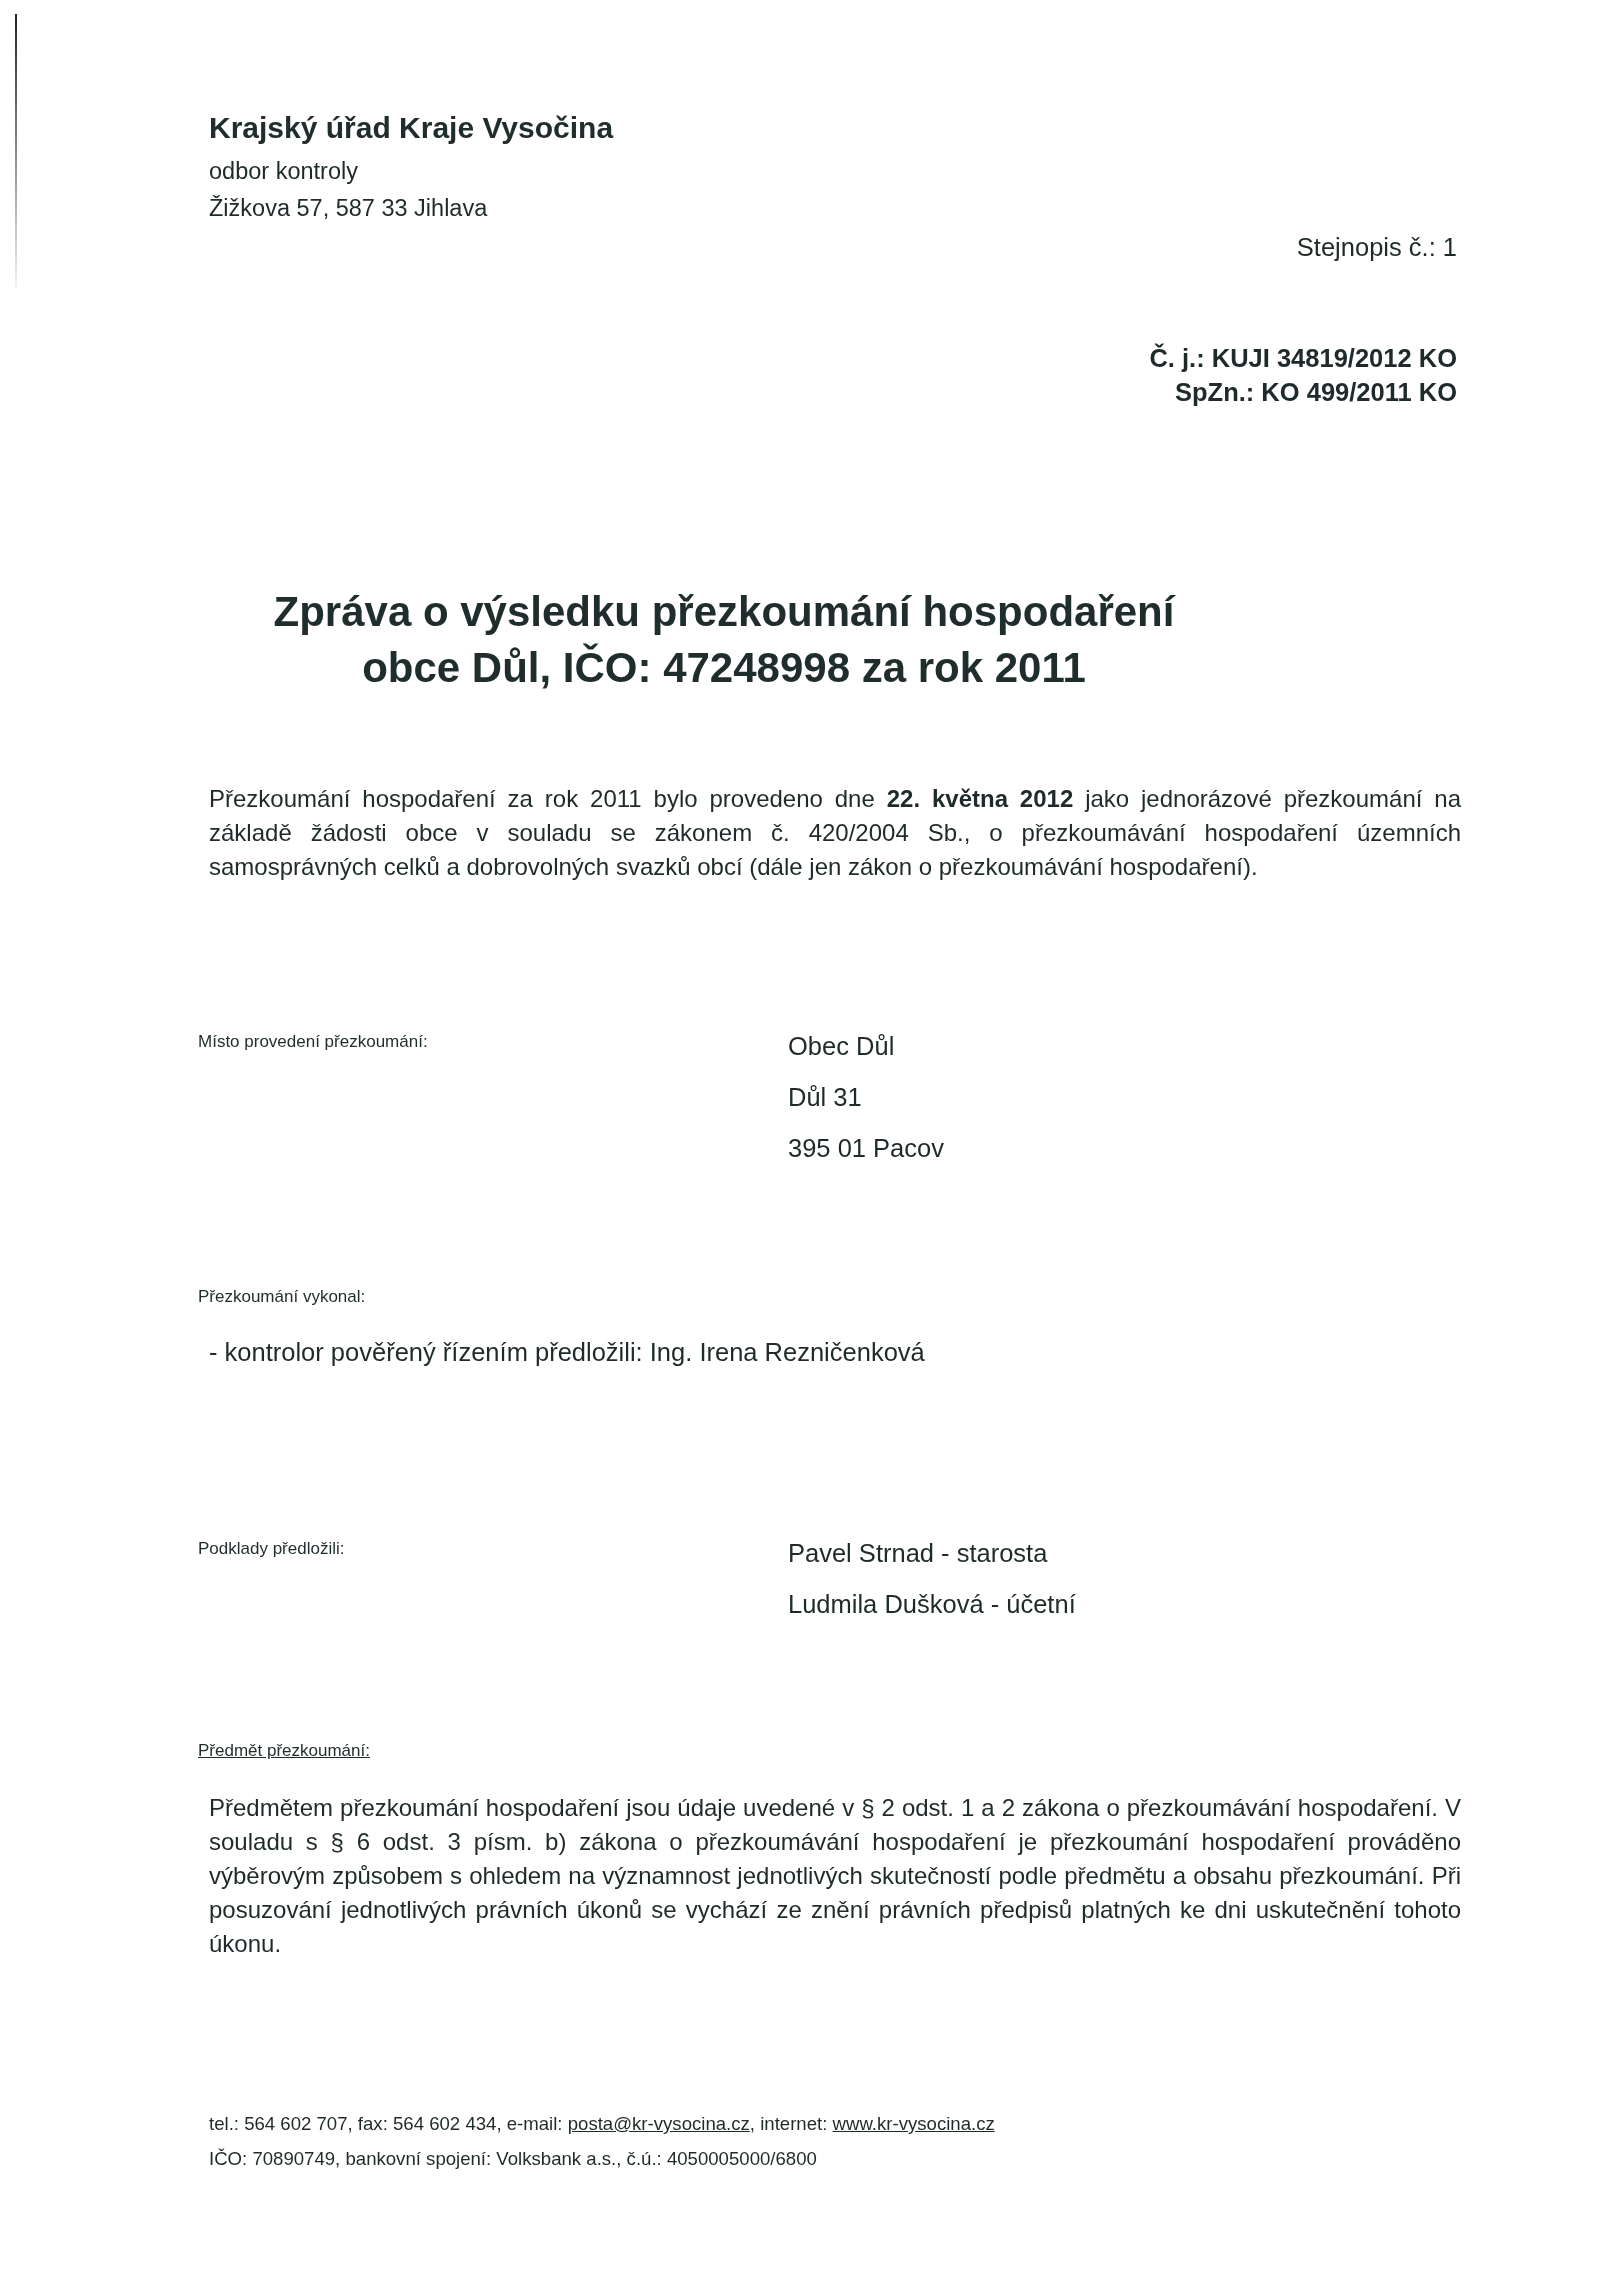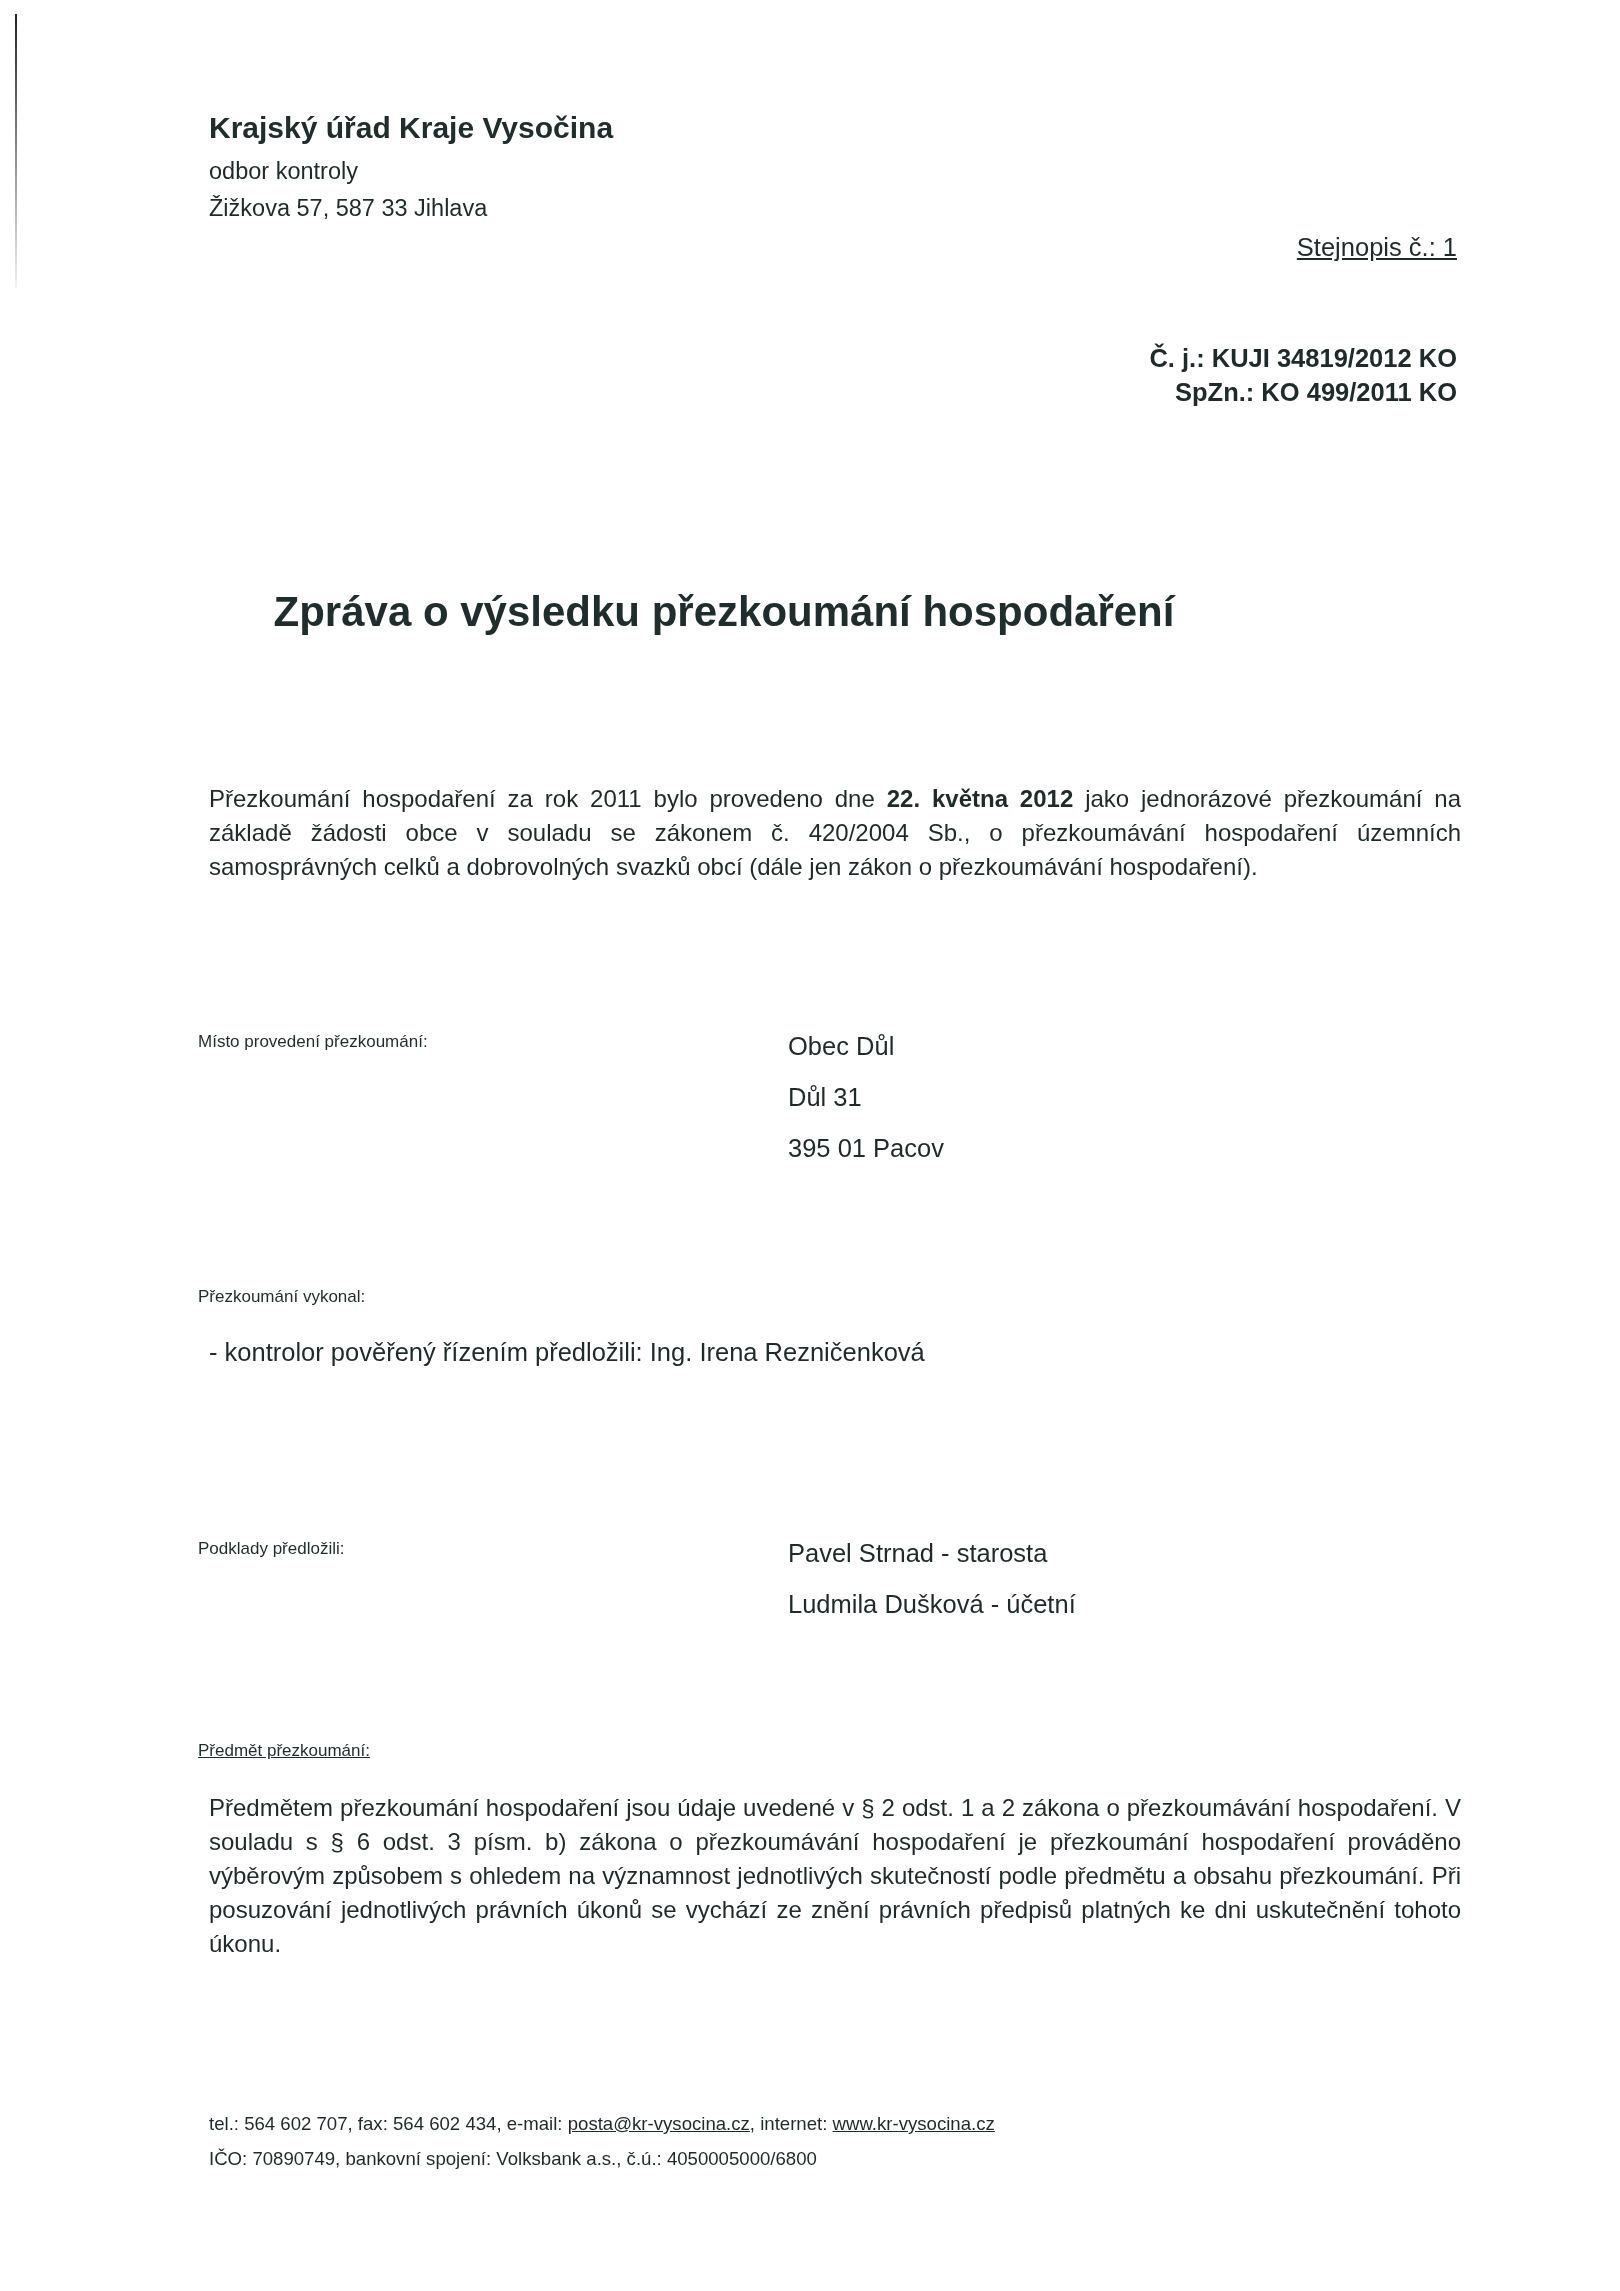--- a/index.html
+++ b/index.html
@@ -4,21 +4,21 @@
 <style>
   html, body { margin: 0; padding: 0; background: #ffffff; }
   body { width: 1620px; height: 2292px; position: relative; overflow: hidden;
          font-family: "Liberation Sans", sans-serif; color: #1f2a2a; }
   .scanline { position: absolute; left: 14.7px; top: 13.7px; width: 2px; height: 274px;
               background: linear-gradient(#222, rgba(0,0,0,0.05)); }
   .abs { position: absolute; }
   .org-name { left: 209px; top: 111px; font-size: 30px; font-weight: bold; color: #1f2d2d; }
   .dept { left: 209px; top: 158px; font-size: 23.5px; }
   .addr { left: 209px; top: 195px; font-size: 23.5px; }
-  .copy { right: 163px; top: 233px; font-size: 25.5px; text-align: right; text-decoration: underline; }
+  .copy { right: 163px; top: 233px; font-size: 25.5px; text-align: right; }
   .refs { right: 163px; top: 341px; font-size: 25.5px; text-align: right; line-height: 34px; font-weight: bold; }
   .title { left: 0; width: 1448px; top: 584px; text-align: center; font-size: 42px;
            font-weight: bold; line-height: 56px; color: #1f2d2d; }
   .para { left: 209px; width: 1252px; font-size: 24px; line-height: 34px;
           text-align: justify; text-align-last: left; }
   .intro { top: 782px; }
   .label { left: 198px; font-size: 17px; font-weight: normal; color: #1f2d2d; }
   .value { left: 788px; font-size: 25.5px; }
   .underline { text-decoration: underline; }
   .footer { left: 209px; font-size: 18.6px; }
@@ -35,20 +35,21 @@
 
 <div class="abs copy">Stejnopis č.: 1</div>
 
 <div class="abs refs">
   <div>Č. j.: KUJI 34819/2012 KO</div>
   <div>SpZn.: KO 499/2011 KO</div>
 </div>
 
 <div class="abs title">
   <div>Zpráva o výsledku přezkoumání hospodaření</div>
+  <div>obce Důl, IČO: 47248998 za rok 2011</div>
 </div>
 
 <div class="abs para intro"><span>Přezkoumání hospodaření za rok 2011 bylo provedeno dne </span><b>22. května 2012</b><span> jako jednorázové přezkoumání na základě žádosti obce v souladu se zákonem č. 420/2004 Sb., o přezkoumávání hospodaření územních samosprávných celků a dobrovolných svazků obcí (dále jen zákon o přezkoumávání hospodaření).</span></div>
 
 <div class="abs label" style="top:1032px;">Místo provedení přezkoumání:</div>
 <div class="abs value" style="top:1032px;">Obec Důl</div>
 <div class="abs value" style="top:1083px;">Důl 31</div>
 <div class="abs value" style="top:1134px;">395 01 Pacov</div>
 
 <div class="abs label" style="top:1287px;">Přezkoumání vykonal:</div>

